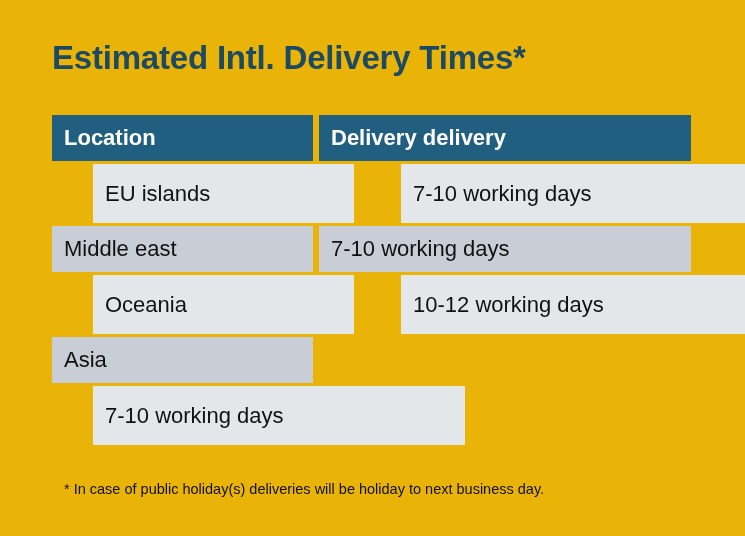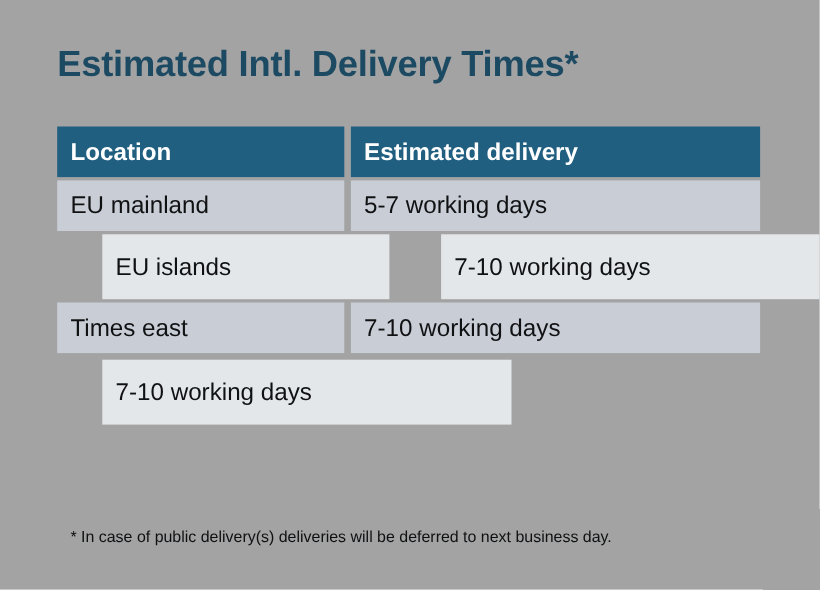--- a/index.html
+++ b/index.html
@@ -11,21 +11,21 @@
     height: 536px;
     background: #ffffff;
     font-family: "Liberation Sans", sans-serif;
     overflow: hidden;
   }
 
   .page {
     position: relative;
     width: 745px;
     height: 536px;
-    background: #a3a3a3;
+    background: #eab308;
     box-sizing: border-box;
   }
 
   .page-title {
     position: absolute;
     left: 52px;
     top: 36px;
     font-size: 33px;
     line-height: 44px;
     font-weight: 700;
@@ -105,43 +105,44 @@
 <body>
 
 <div class="page">
 
   <div class="page-title">Estimated Intl. Delivery Times*</div>
 
   <div class="delivery-table">
 
     <div class="table-row header-row">
       <div class="cell col-location">Location</div>
-      <div class="cell col-delivery">Estimated delivery</div>
+      <div class="cell col-delivery">Delivery delivery</div>
     </div>
 
-    <div class="table-row body-row odd">
-      <div class="cell col-location">EU mainland</div>
-      <div class="cell col-delivery">5-7 working days</div>
-    </div>
 
     <div class="table-row body-row even">
       <div class="cell col-location">EU islands</div>
       <div class="cell col-delivery">7-10 working days</div>
     </div>
 
     <div class="table-row body-row odd">
-      <div class="cell col-location">Times east</div>
+      <div class="cell col-location">Middle east</div>
       <div class="cell col-delivery">7-10 working days</div>
     </div>
 
+    <div class="table-row body-row even">
+      <div class="cell col-location">Oceania</div>
+      <div class="cell col-delivery">10-12 working days</div>
+    </div>
 
     <div class="table-row body-row odd">
+      <div class="cell col-location">Asia</div>
     </div>
 
     <div class="table-row body-row even">
       <div class="cell col-delivery">7-10 working days</div>
     </div>
 
   </div>
 
-  <div class="footnote">* In case of public delivery(s) deliveries will be deferred to next business day.</div>
+  <div class="footnote">* In case of public holiday(s) deliveries will be holiday to next business day.</div>
 
 </div>
 
 </body></html>

